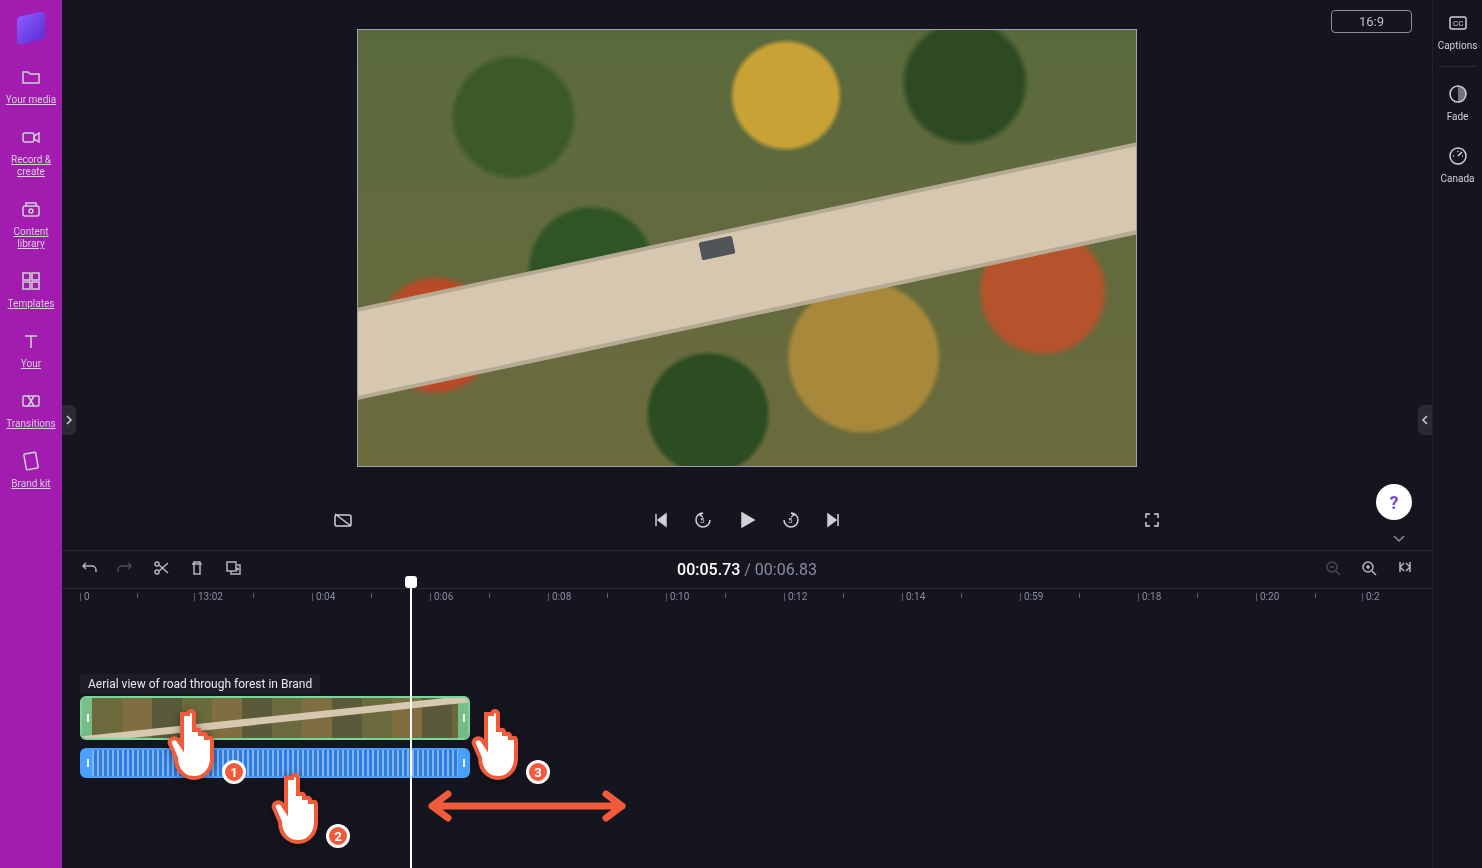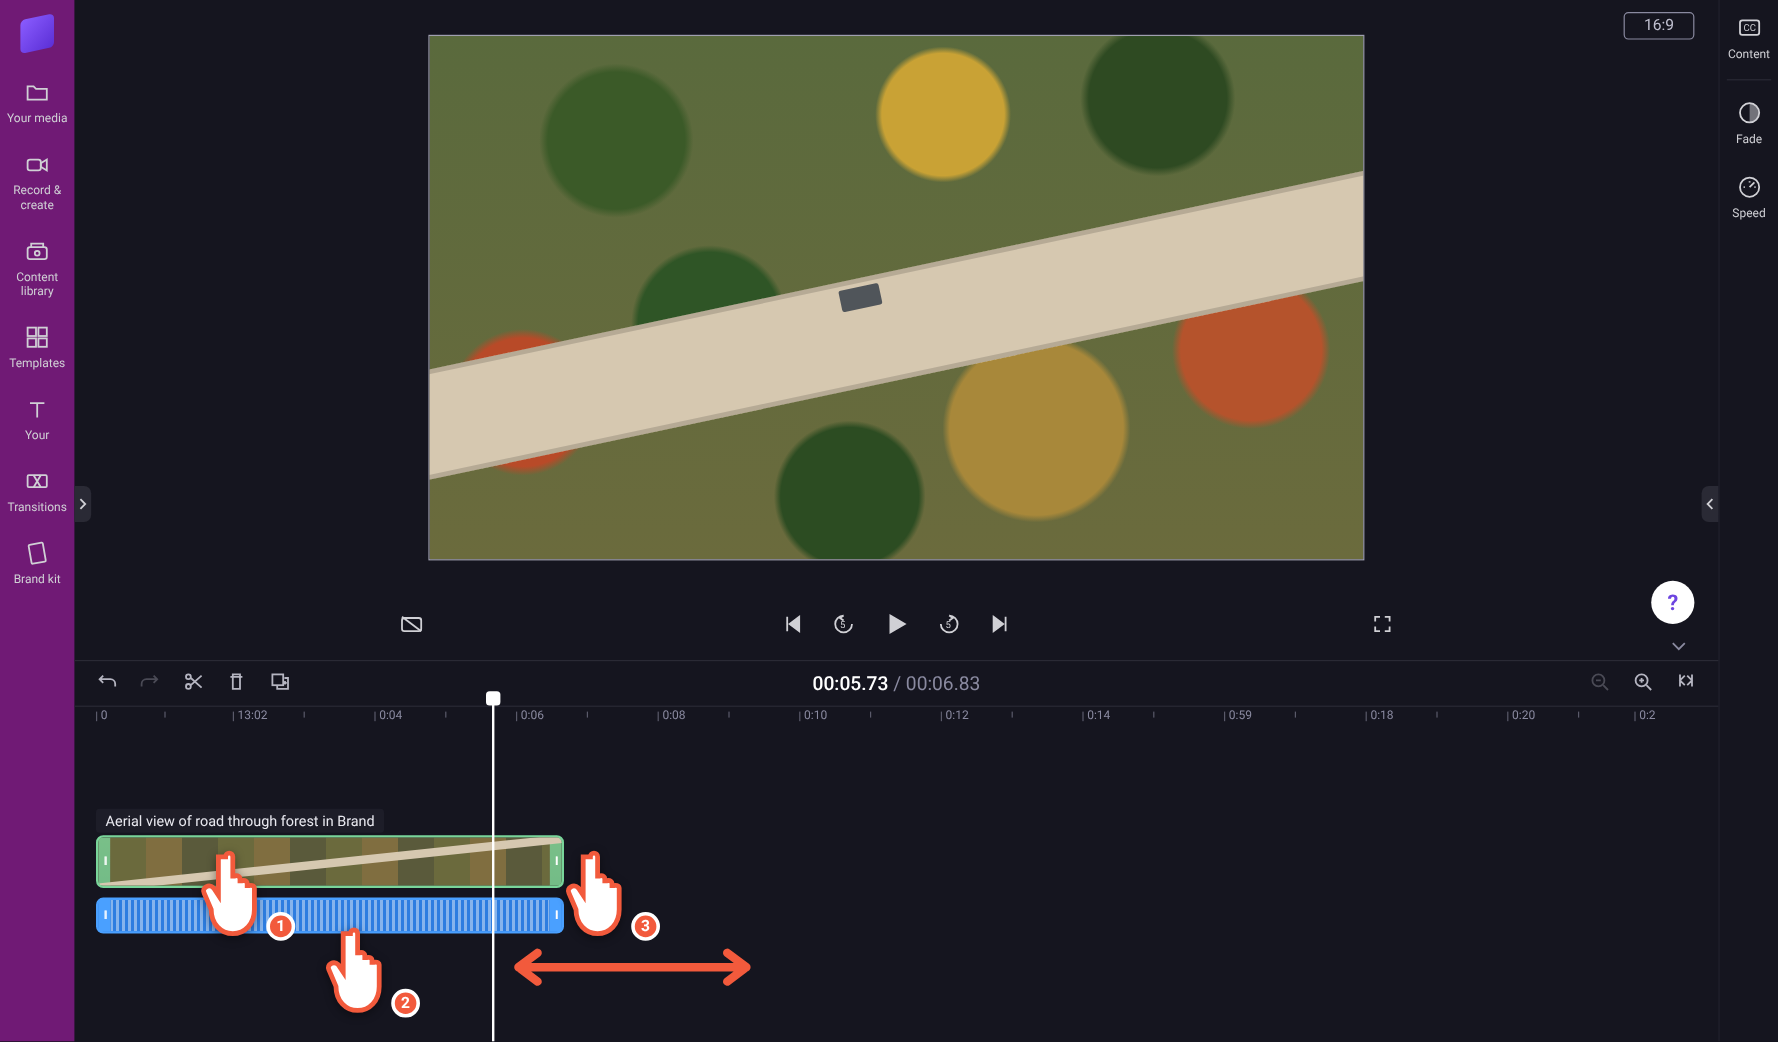--- a/index.html
+++ b/index.html
@@ -1,33 +1,33 @@
 <!DOCTYPE html>
 <html><head>
 <meta charset="utf-8">
 <style>
   * { margin:0; padding:0; box-sizing:border-box; font-family:-apple-system,BlinkMacSystemFont,"Segoe UI",Roboto,sans-serif; }
   body { background:#15151f; color:#d0d0d5; width:1482px; height:868px; overflow:hidden; display:flex; }
   
-  .left-rail { width:62px; background:#701a75; display:flex; flex-direction:column; }
+  .left-rail { width:62px; background:#a21caf; display:flex; flex-direction:column;text-decoration:underline; }
   .app-logo { width:28px; height:28px; margin:14px auto; background:linear-gradient(135deg,#8a5cff,#5b2fd6); border-radius:4px; transform:skewY(-12deg); }
   .rail-item { display:flex; flex-direction:column; align-items:center; justify-content:flex-start; font-size:10px; color:#d0d0d5; padding:10px 2px; cursor:pointer; text-align:center; line-height:1.2; }
   .rail-item svg { margin-bottom:6px; }
   .rail-expand { position:absolute; left:62px; top:405px; width:14px; height:30px; background:#2a2a35; border-radius:0 6px 6px 0; display:flex; align-items:center; justify-content:center; cursor:pointer; }
   
   .main-col { flex:1; display:flex; flex-direction:column; position:relative; }
   
   .top-bar { height:56px; display:flex; align-items:center; padding:0 18px 0 8px; }
   .title-chip { background:#2a2a35; border-radius:6px; padding:6px 14px; font-size:14px; color:#e8e8ef; }
   .cloud-off { margin-left:14px; color:#9da0aa; }
   .export-btn { background:#6d45e0; border:none; color:#fff; padding:8px 14px; border-radius:6px; display:flex; align-items:center; gap:8px; font-size:14px; cursor:pointer; }
   
   .preview-area { flex:1; position:relative; display:flex; align-items:center; justify-content:center; }
   .preview-frame { width:780px; height:438px; border:1px solid #a0a0b0; position:relative; overflow:hidden; }
-  .aspect-badge { position:absolute; top:10px; right:20px; border:1px solid #8a8aa0; padding:3px 16px; border-radius:4px; font-size:13px; color:#c0c0d0; }
+  .aspect-badge { position:absolute; top:10px; right:20px; border:1px solid #8a8aa0; padding:3px 27px; border-radius:4px; font-size:13px; color:#c0c0d0; }
   .forest { position:absolute; inset:0; background:
     radial-gradient(circle at 20% 20%,#3b5a28 0 8%,transparent 9%),
     radial-gradient(circle at 55% 15%,#c9a235 0 9%,transparent 10%),
     radial-gradient(circle at 78% 12%,#2e4a22 0 8%,transparent 9%),
     radial-gradient(circle at 10% 70%,#b84a28 0 7%,transparent 8%),
     radial-gradient(circle at 30% 55%,#2f5526 0 10%,transparent 11%),
     radial-gradient(circle at 65% 75%,#a8883a 0 12%,transparent 13%),
     radial-gradient(circle at 88% 60%,#b5532c 0 8%,transparent 9%),
     radial-gradient(circle at 45% 88%,#2c4c22 0 10%,transparent 11%),
     linear-gradient(#5a6a3d,#6b6b3d);
@@ -329,30 +329,30 @@
       <path d="M6 2L2 6l4 4"></path>
     </svg>
 </div>
 
 <div class="right-rail">
   <div class="rail-item">
     <svg width="22" height="22">
         <rect x="3" y="5" width="16" height="12" rx="2"></rect>
         <text x="6" y="14" font-size="8" fill="currentColor" stroke="none">CC</text>
       </svg>
-    <span>Content</span>
+    <span>Captions</span>
   </div>
   <div class="divider"></div>
   <div class="rail-item">
     <svg width="22" height="22">
         <circle cx="11" cy="11" r="8"></circle>
         <path d="M11 3v16M11 3a8 8 0 010 16" fill="currentColor" stroke="none" opacity=".5"></path>
       </svg>
     <span>Fade</span>
   </div>
   <div class="rail-item">
     <svg width="22" height="22">
         <circle cx="11" cy="11" r="8"></circle>
         <path d="M11 11L15 7M11 6v1M6 11h1M16 11h-1"></path>
       </svg>
-    <span>Speed</span>
+    <span>Canada</span>
   </div>
 </div>
 
 </body></html>

